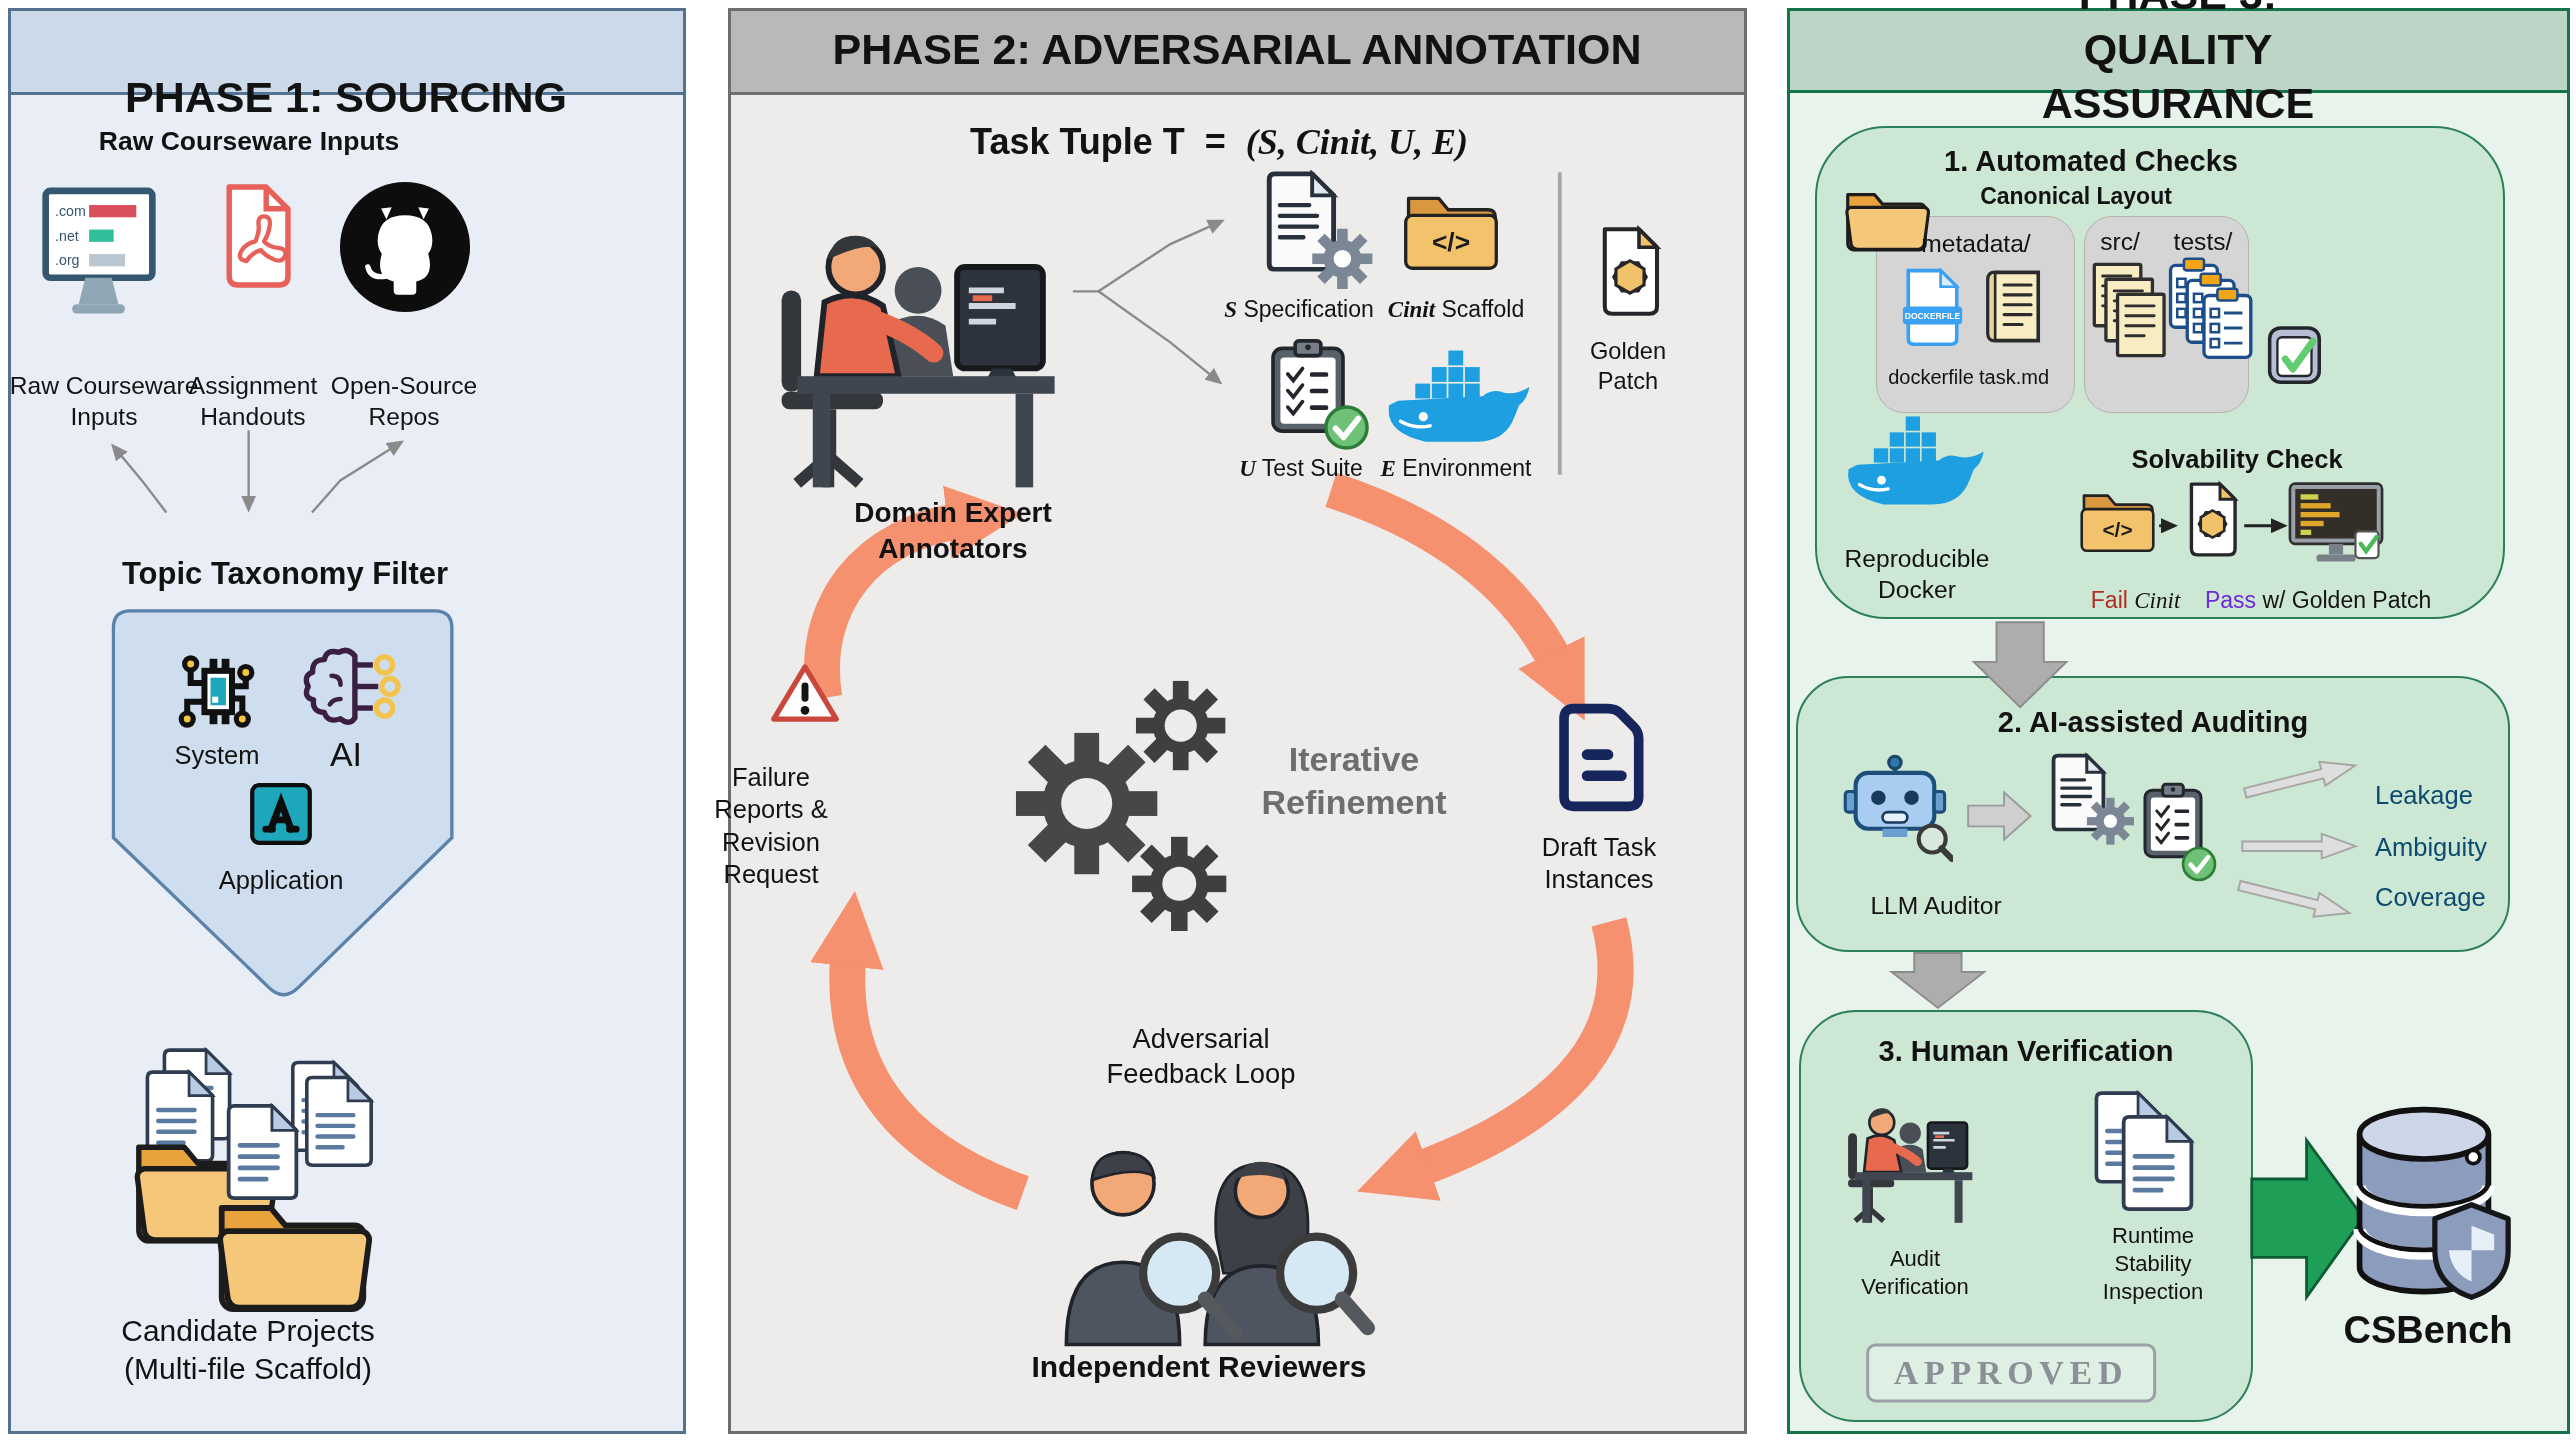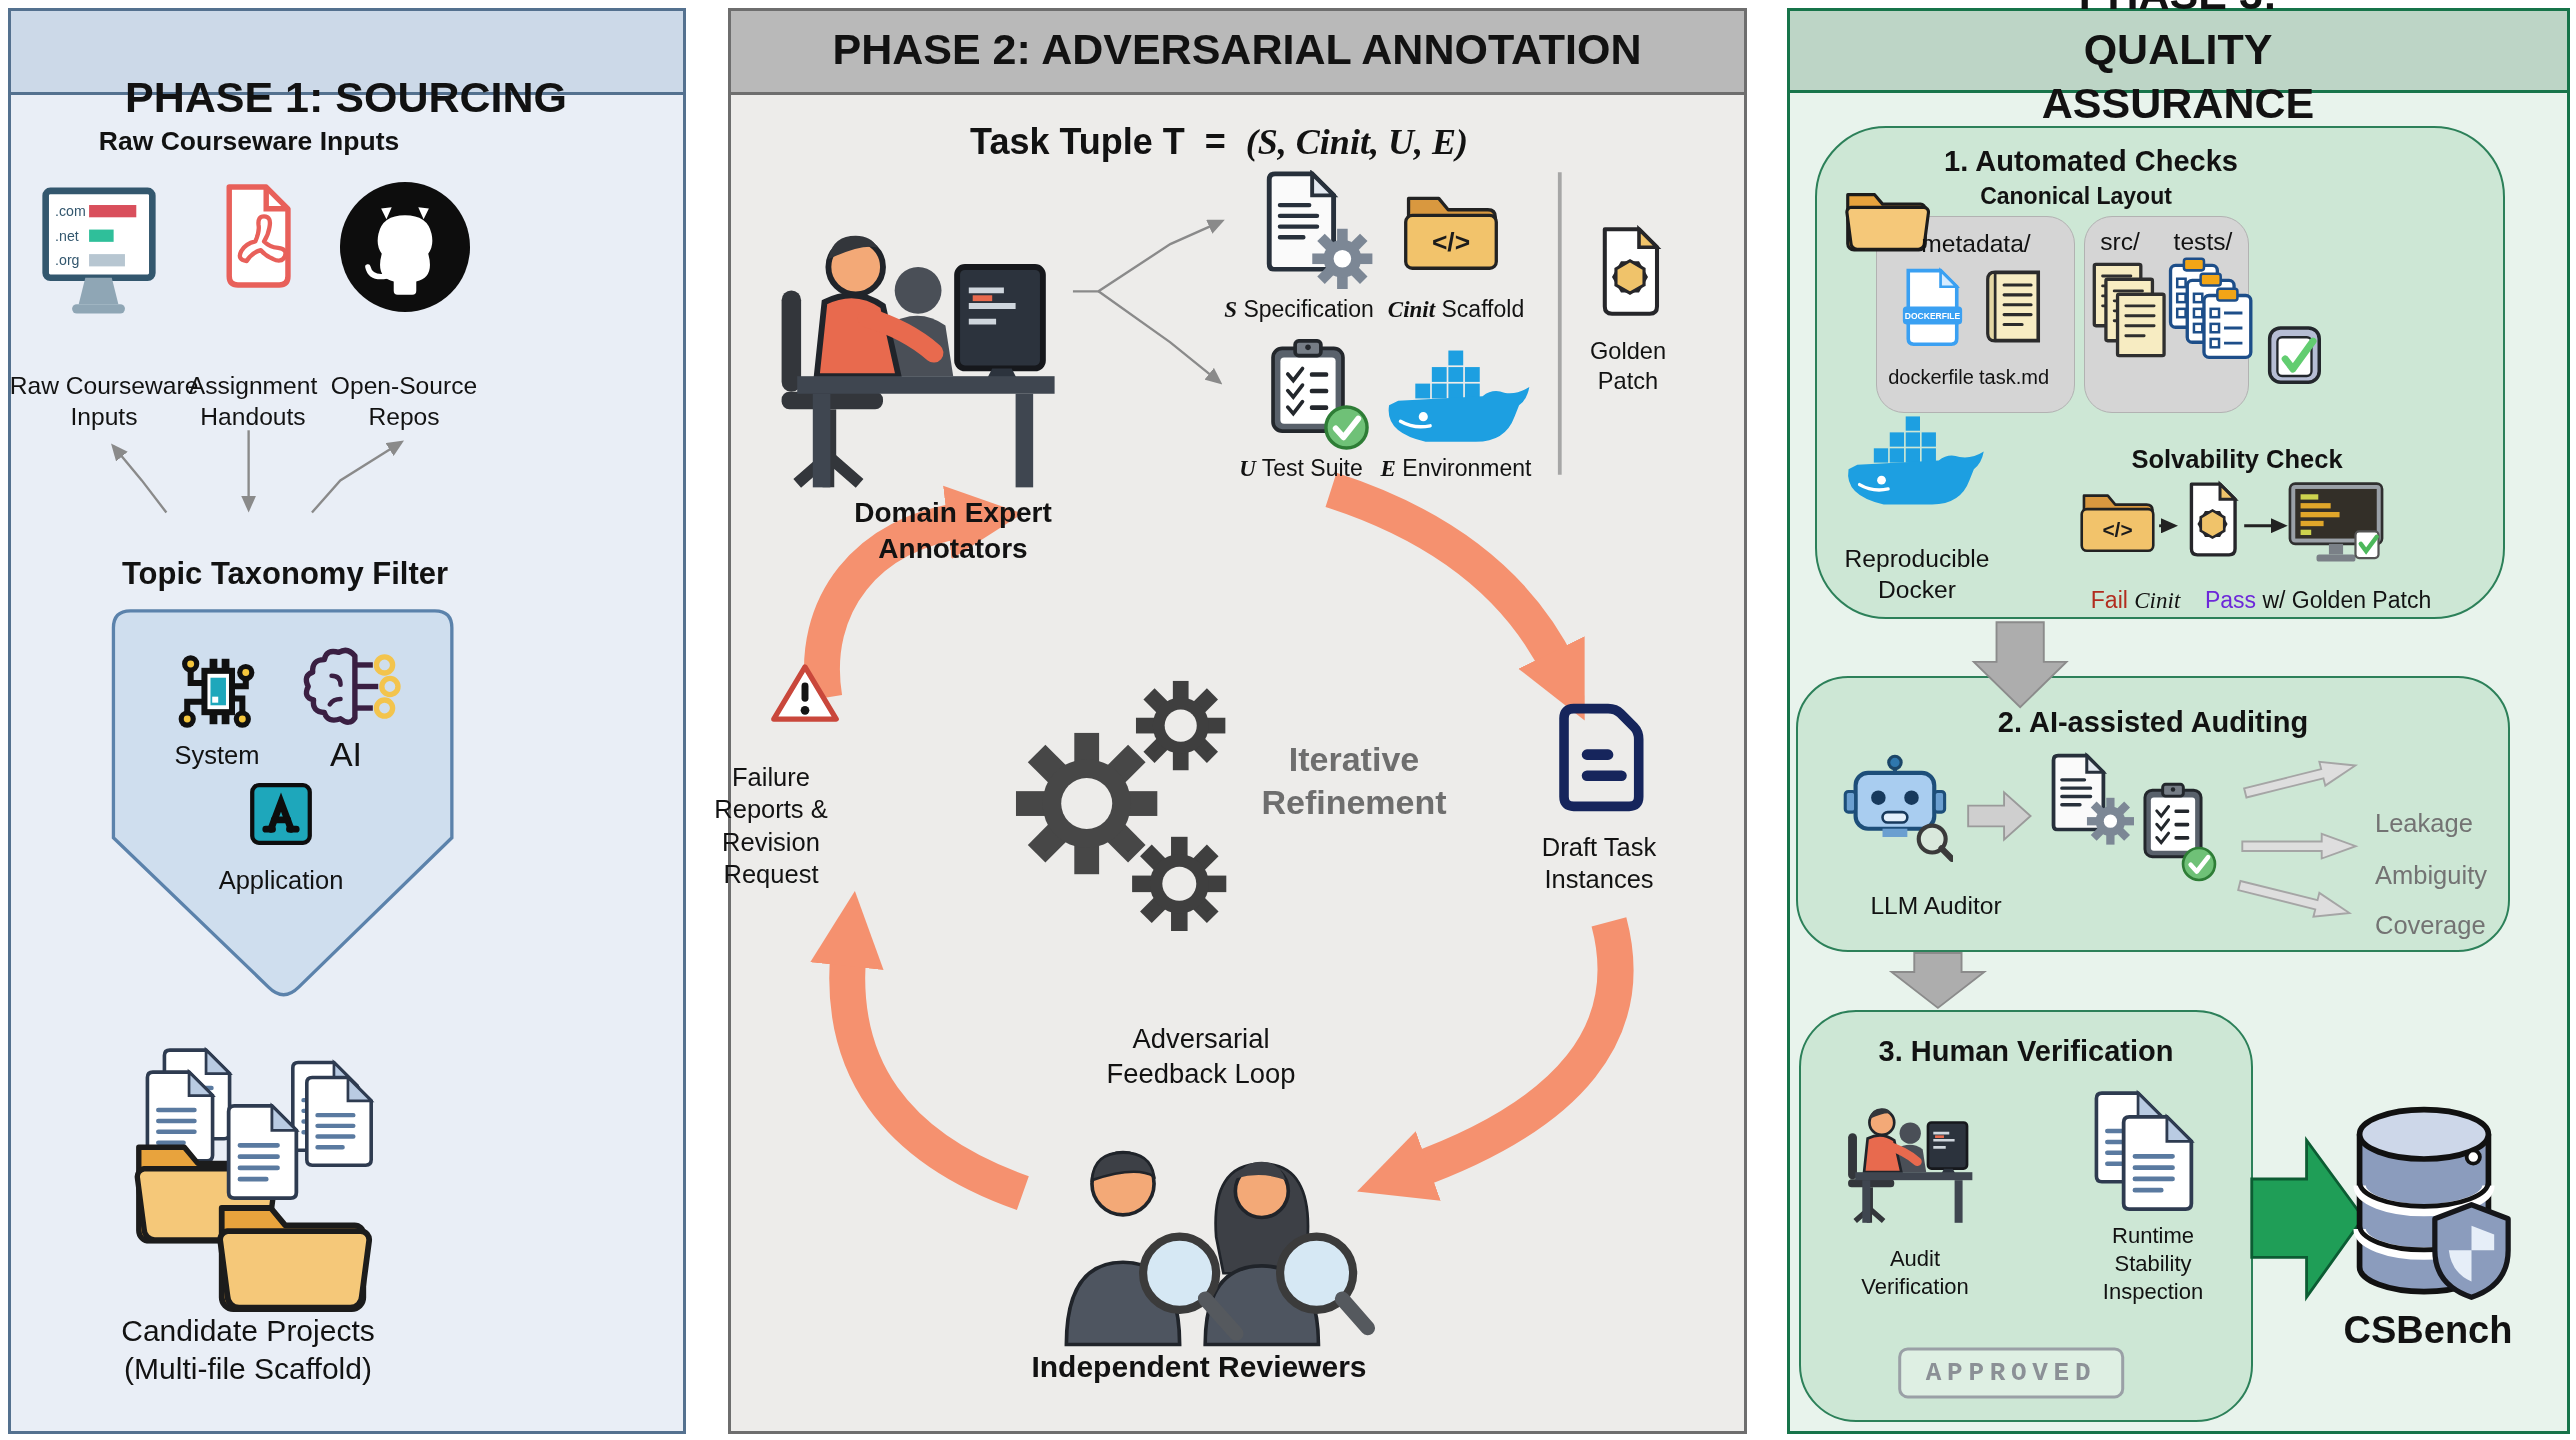--- a/index.html
+++ b/index.html
@@ -8,21 +8,21 @@
   .panel{position:absolute;box-sizing:border-box;}
   .p1{left:7.6px;top:7.6px;width:678px;height:1426px;background:#e9eef6;border:3.8px solid #54718f;}
   .p1h{position:absolute;left:7.6px;top:7.6px;width:678px;height:87px;background:#ccd9e8;border:3.8px solid #54718f;box-sizing:border-box;}
   .p2{left:728px;top:7.6px;width:1019px;height:1426px;background:#edecea;border:3.8px solid #6e6e6e;}
   .p2h{position:absolute;left:728px;top:7.6px;width:1019px;height:87px;background:#b9b9b9;border:3.8px solid #6e6e6e;box-sizing:border-box;}
   .p3{left:1787px;top:7.6px;width:783px;height:1426px;background:#e8f3ec;border:3.8px solid #17744a;}
   .p3h{position:absolute;left:1787px;top:7.6px;width:783px;height:85px;background:#bdd5c6;border:3.8px solid #17744a;box-sizing:border-box;}
   .gbox{position:absolute;box-sizing:border-box;background:#cde7d5;border:2.4px solid #2c8059;}
   .graybox{position:absolute;box-sizing:border-box;background:#d5d5d5;border:1.4px solid #b2b2b2;border-radius:28px;}
   .t{position:absolute;transform:translate(-50%,-50%);white-space:pre-line;text-align:center;color:#121212;line-height:1.27;}
-  .t-left{position:absolute;transform:translate(0,-50%);white-space:nowrap;text-align:center;color:#737373;margin-top:28px;}
+  .t-left{position:absolute;transform:translate(0,-50%);white-space:nowrap;text-align:center;color:#0c4a6e;}
   .b{font-weight:700;}
   .xb{font-weight:800;}
   .row{display:flex;align-items:baseline;white-space:pre;}
   .tvar{font-family:"Liberation Serif","DejaVu Serif",serif;font-style:italic;}
   .gray{color:#6e6e6e;}
   .ic{position:absolute;overflow:visible;}
   .overlay{position:absolute;left:0;top:0;width:2576px;height:1441px;}
   .stamp{position:absolute;transform:translate(-50%,-50%);border:3.3px solid #9aa0a6;border-radius:9.5px;
          background:rgba(255,255,255,.35);color:#8b9096;font-family:"Liberation Mono","DejaVu Sans Mono",monospace;
          font-weight:700;letter-spacing:5.7px;padding:7.6px 24.6px;}
@@ -616,17 +616,17 @@
   <div class="t" style="left:1936px;top:906px;font-size:24.6px;">LLM Auditor</div>
   <div class="t-left" style="left:2375px;top:795px;font-size:25.5px;">Leakage</div>
   <div class="t-left" style="left:2375px;top:847px;font-size:25.5px;">Ambiguity</div>
   <div class="t-left" style="left:2375px;top:897px;font-size:25.5px;">Coverage</div>
   <div class="t b" style="left:2026px;top:1051px;font-size:29px;">3. Human Verification</div>
   <div class="t" style="left:1915px;top:1273px;font-size:22px;">Audit
 Verification</div>
   <div class="t" style="left:2153px;top:1264px;font-size:22px;">Runtime
 Stability
 Inspection</div>
-  <div class="stamp" style="left:2011px;top:1373px;font-size:26px;">APPROVED</div>
+  <div class="stamp" style="left:2011px;top:1373px;font-size:34px;font-family:Liberation Serif, serif;">APPROVED</div>
   <div class="t xb" style="left:2428px;top:1330px;font-size:38px;">CSBench</div>
 
 </div>
 
 
 </body></html>

